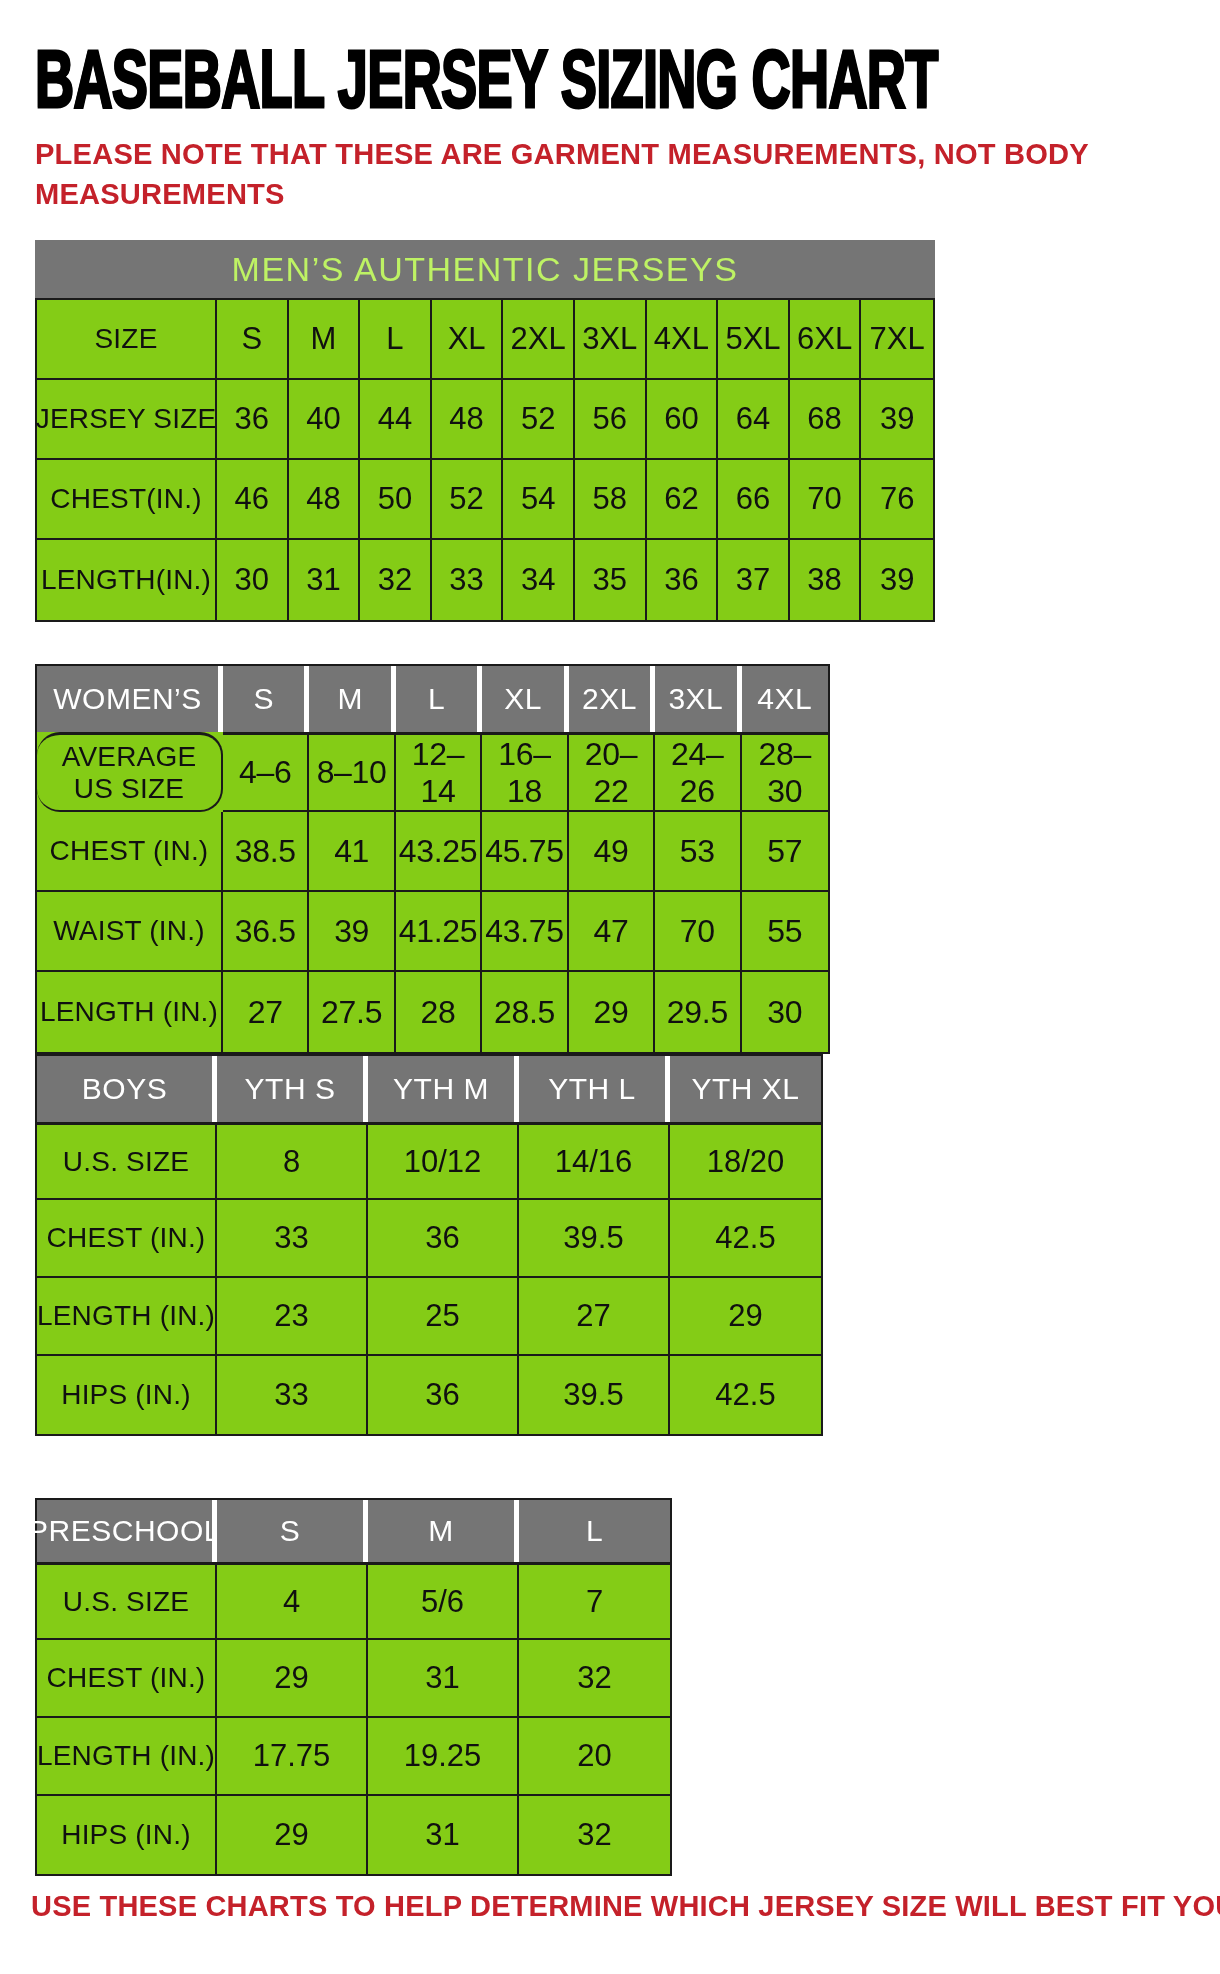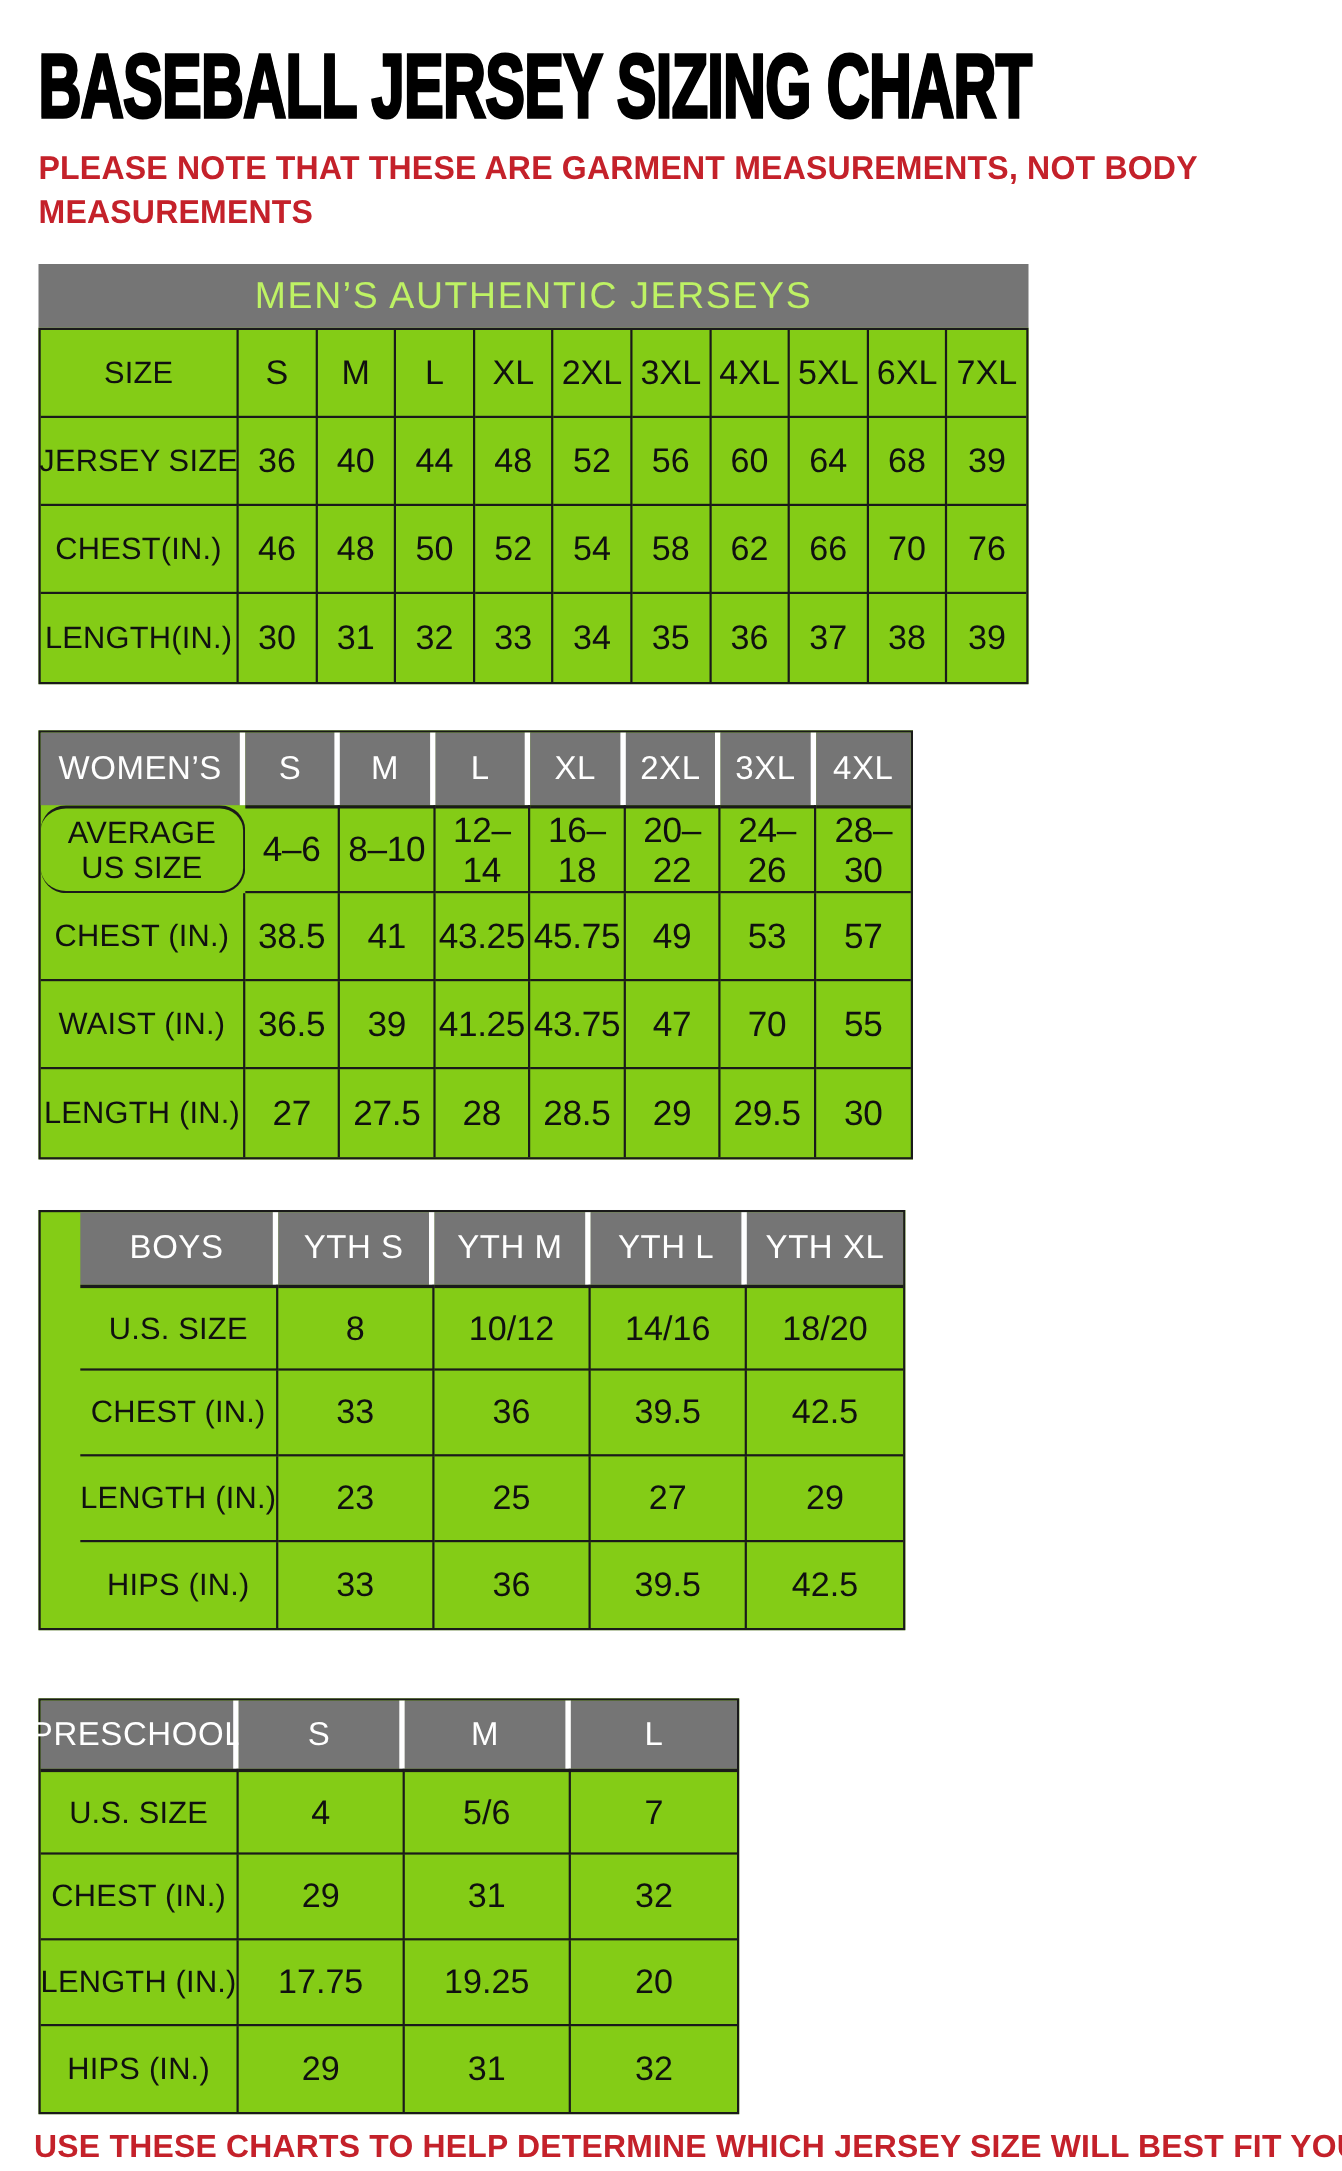--- a/index.html
+++ b/index.html
@@ -18,21 +18,21 @@
     margin:6px 0 10px 0;height:88px;
   }
   .note{
     color:#C4212A;font-size:30px;font-weight:700;line-height:1.32;
     white-space:pre-line;letter-spacing:.2px;
     transform:scaleX(0.97);transform-origin:0 0;
     margin-bottom:22px;height:84px;
   }
   .tbl{margin:0;}
   .tbl.mens{margin-bottom:42px;}
-  .tbl.womens{margin-bottom:46px;}
+  .tbl.womens{}
   .tbl.boys{margin-bottom:62px;}
   .tbl.preschool{margin-bottom:14px;}
   .banner{
     background:#757575;color:#bef264;
     display:flex;align-items:center;justify-content:center;
     font-size:34px;letter-spacing:1.5px;font-weight:400;
   }
   .grid{display:grid;border:2px solid #1a1a1a;background:#84cc16;}
   .cell{
     display:flex;align-items:center;justify-content:center;
@@ -151,21 +151,21 @@
         <div class="cell vcell no-bb">27</div>
         <div class="cell vcell no-bb">27.5</div>
         <div class="cell vcell no-bb">28</div>
         <div class="cell vcell no-bb">28.5</div>
         <div class="cell vcell no-bb">29</div>
         <div class="cell vcell no-bb">29.5</div>
         <div class="cell vcell no-br no-bb">30</div>
       </div>
     </div>
     <div class="tbl boys" style="width: 788px;">
-      <div class="grid" style="grid-template-columns: 180px repeat(4, 1fr); grid-template-rows: 66px 78px 78px 78px 78px; padding-left: 36px;">
+      <div class="grid" style="grid-template-columns: 180px repeat(4, 1fr); grid-template-rows: 66px 78px 78px 78px 78px;">
         <div class="cell hcell">BOYS</div>
         <div class="cell hcell">YTH S</div>
         <div class="cell hcell">YTH M</div>
         <div class="cell hcell">YTH L</div>
         <div class="cell hcell no-br">YTH XL</div>
         <div class="cell lcell toprow">U.S. SIZE</div>
         <div class="cell vcell toprow">8</div>
         <div class="cell vcell toprow">10/12</div>
         <div class="cell vcell toprow">14/16</div>
         <div class="cell vcell toprow no-br">18/20</div>

